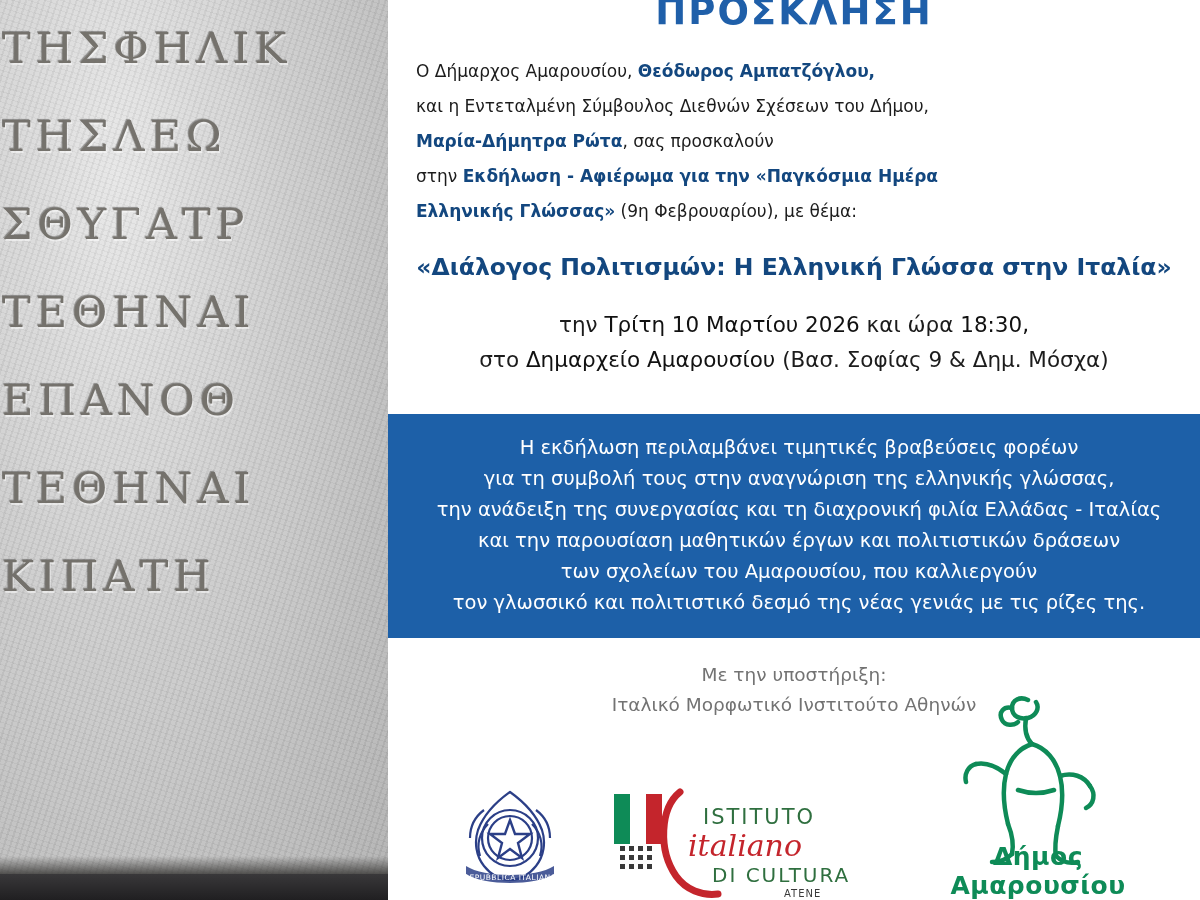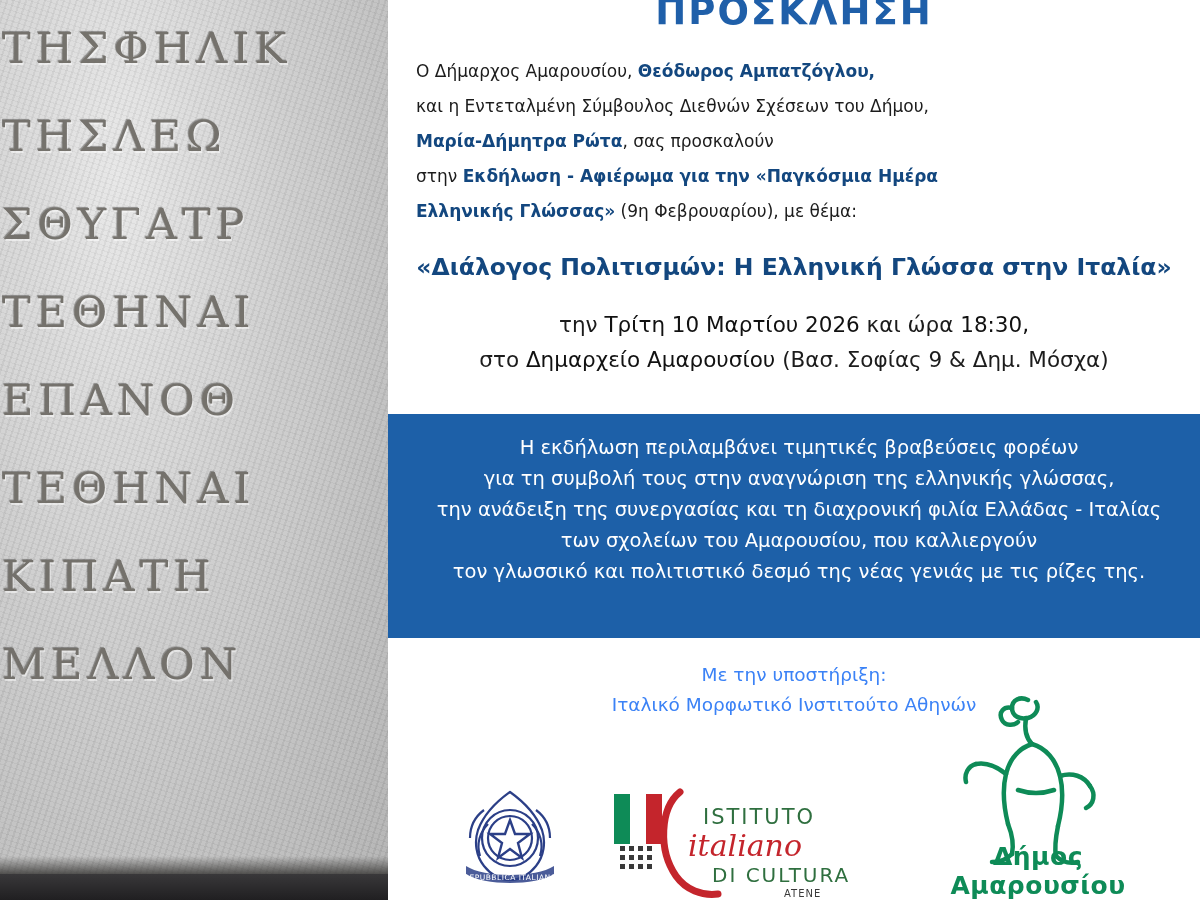--- a/index.html
+++ b/index.html
@@ -136,21 +136,21 @@
     font-size: 19.5px;
     line-height: 31px;
   }
 
   .support {
     position: absolute;
     left: 0;
     top: 660px;
     width: 812px;
     text-align: center;
-    color: #3b82f6;
+    color: #737373;
     font-size: 18.5px;
     line-height: 30px;
   }
 
   .logos {
     position: absolute;
     left: 0;
     top: 762px;
     width: 812px;
     height: 138px;
@@ -197,21 +197,20 @@
   <div class="stone-panel">
     <div class="stone-surface"></div>
     <div class="inscription">
       <div>ΤΗΣΦΗΛΙΚ</div>
       <div>ΤΗΣΛΕΩ</div>
       <div>ΣΘΥΓΑΤΡ</div>
       <div>ΤΕΘΗΝΑΙ</div>
       <div>ΕΠΑΝΟΘ</div>
       <div>ΤΕΘΗΝΑΙ</div>
       <div>ΚΙΠΑΤΗ</div>
-      <div>ΜΕΛΛΟΝ</div>
     </div>
     <div class="stone-chip"></div>
     <div class="stone-bottom"></div>
   </div>
 
   <div class="content">
 
     <div class="title">ΠΡΟΣΚΛΗΣΗ</div>
 
     <div class="intro">
@@ -238,20 +237,21 @@
       </div>
       <div>
         <span>στο </span><span class="b">Δημαρχείο Αμαρουσίου</span><span> (Βασ. Σοφίας 9 &amp; Δημ. Μόσχα)</span>
       </div>
     </div>
 
     <div class="blue-band">
       <div>Η εκδήλωση περιλαμβάνει τιμητικές βραβεύσεις φορέων</div>
       <div>για τη συμβολή τους στην αναγνώριση της ελληνικής γλώσσας,</div>
       <div>την ανάδειξη της συνεργασίας και τη διαχρονική φιλία Ελλάδας - Ιταλίας</div>
+      <div>και την παρουσίαση μαθητικών έργων και πολιτιστικών δράσεων</div>
       <div>των σχολείων του Αμαρουσίου, που καλλιεργούν</div>
       <div>τον γλωσσικό και πολιτιστικό δεσμό της νέας γενιάς με τις ρίζες της.</div>
     </div>
 
     <div class="support">
       <div>Με την υποστήριξη:</div>
       <div>Ιταλικό Μορφωτικό Ινστιτούτο Αθηνών</div>
     </div>
 
     <div class="logos">

